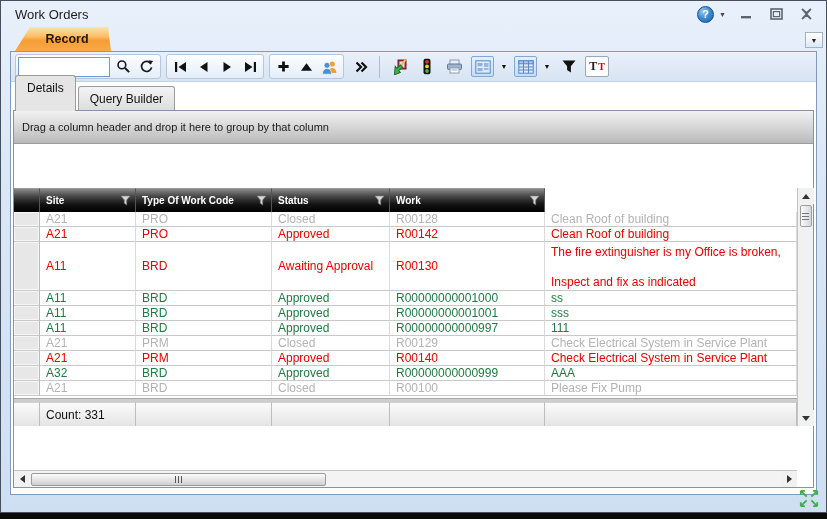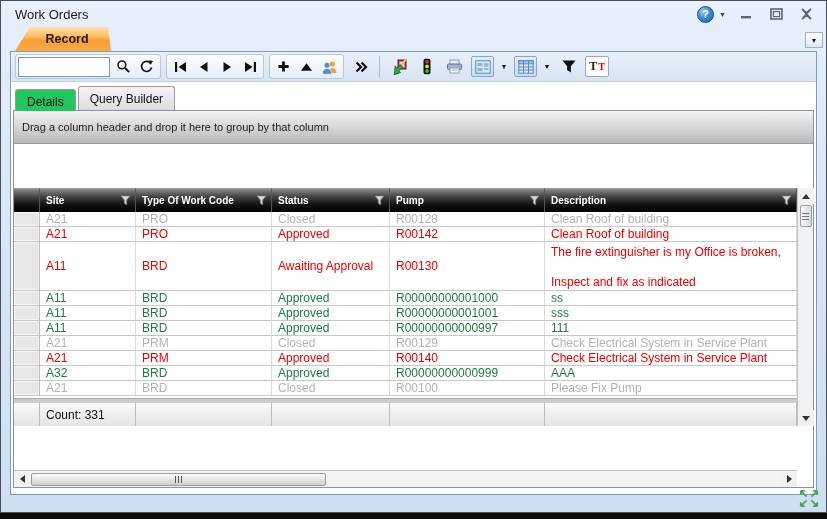--- a/index.html
+++ b/index.html
@@ -47,21 +47,21 @@
   .tb-sep { width:1px; height:22px; background:#aebdd2; margin:0 2px; }
   .font-btn { width:24px; height:21px; border:1px solid #9aa8ba; background:#fff; border-radius:2px;
               display:flex; align-items:center; justify-content:center; gap:1px;
               font-family:"Liberation Serif",serif; }
   .font-btn .t1 { font-size:12px; font-weight:bold; color:#222; }
   .font-btn .t2 { font-size:10px; font-weight:bold; color:#c00; }
   
   .doc-tabs { height:28px; background:#fff; display:flex; align-items:flex-end; padding-left:4px; }
   .doc-tab { padding:5px 11px 4px; font-size:12px; color:#111; border:1px solid #9b9b9b; border-bottom:none;
              border-radius:3px 3px 0 0; background:linear-gradient(#f4f4f4,#dddddd); margin-right:2px; }
-  .doc-tab.active { background:#22c55e; position:relative; top:1px; padding-bottom:2px; }
+  .doc-tab.active { background:#e5e5e5; position:relative; top:1px; padding-bottom:16px; }
   
   .grid-wrap { margin:0 2px; height:378px; border:1px solid #8494a6; background:#fff;
                display:flex; flex-direction:column;gap:44px; }
   .group-bar { height:33px; background:linear-gradient(180deg,#f2f2f2,#cbcbcb 70%,#b9b9b9);
                border-bottom:1px solid #9b9b9b; display:flex; align-items:center;
                padding-left:8px; font-size:11px; color:#1a1a1a; }
   .grid-main { flex:1; display:flex; min-height:0; }
   .grid-left { flex:1; display:flex; flex-direction:column; min-width:0; }
   .gridcols { display:grid; grid-template-columns:26px 96px 136px 118px 155px 1fr; }
   .ghead { height:24px; }
@@ -301,29 +301,21 @@
             </div>
             <div class="hcell">
               <span>Status</span>
               <span class="hfilter">
                 <svg width="11" height="11" viewBox="0 0 12 12">
                     <path d="M1 1 h10 l-3.7 4.4 v5.4 l-2.6 -1.9 v-3.5 z" fill="#d6d6d6" stroke="#777" stroke-width="0.7"></path>
                   </svg>
               </span>
             </div>
             <div class="hcell">
-              <span>Pump</span>
-              <span class="hfilter">
-                <svg width="11" height="11" viewBox="0 0 12 12">
-                    <path d="M1 1 h10 l-3.7 4.4 v5.4 l-2.6 -1.9 v-3.5 z" fill="#d6d6d6" stroke="#777" stroke-width="0.7"></path>
-                  </svg>
-              </span>
-            </div>
-            <div class="hcell">
-              <span>Description</span>
+              <span>Work</span>
               <span class="hfilter">
                 <svg width="11" height="11" viewBox="0 0 12 12">
                     <path d="M1 1 h10 l-3.7 4.4 v5.4 l-2.6 -1.9 v-3.5 z" fill="#d6d6d6" stroke="#777" stroke-width="0.7"></path>
                   </svg>
               </span>
             </div>
           </div>
 
           <div class="grid-body">
   <div class="gridcols grid-row tone-gray">

